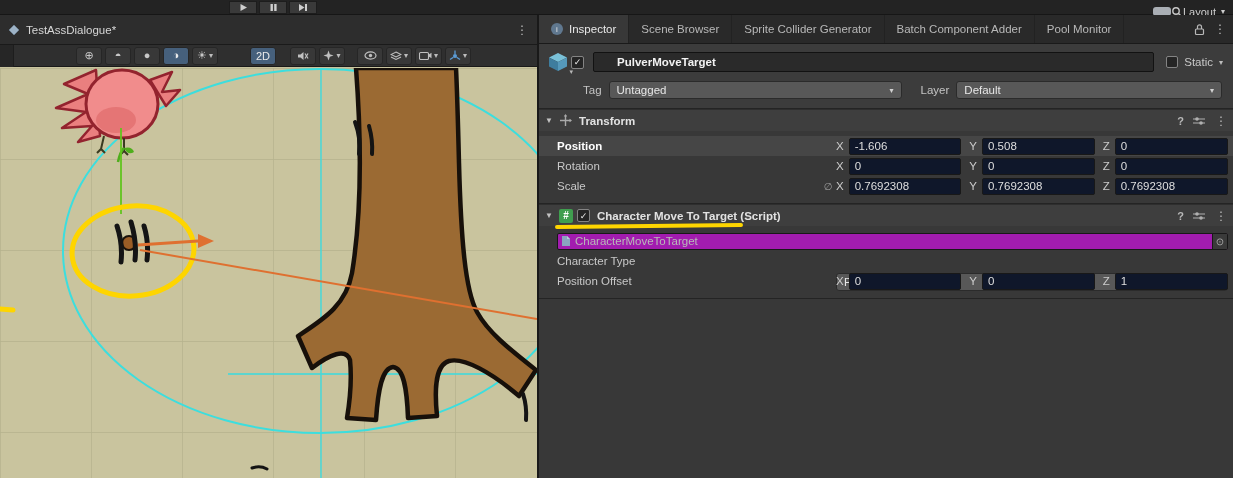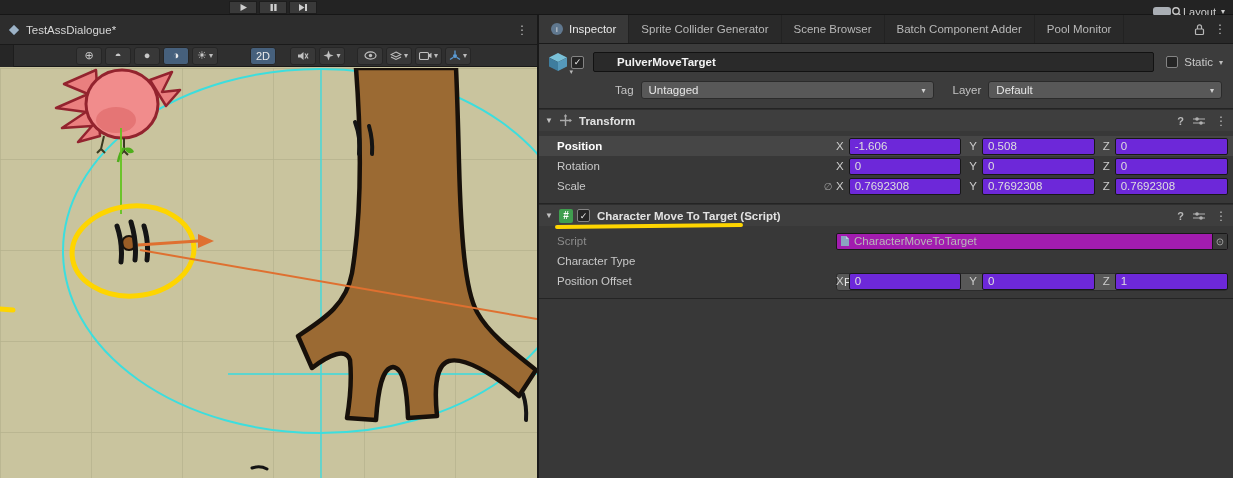--- a/index.html
+++ b/index.html
@@ -44,21 +44,21 @@
   .go-header { background:#3c3c3c; border-bottom:1px solid #242424; padding:7px 6px 9px 8px; }
   .go-row1 { display:flex; align-items:center; }
   .cube-wrap { position:relative; width:24px; height:22px; }
   .cube-caret { position:absolute; right:-2px; bottom:-3px; font-size:7px; color:#b8b8b8; }
   .checkbox { width:13px; height:13px; background:#252525; border:1px solid #848484; border-radius:2px; display:flex; align-items:center; justify-content:center; color:#ececec; font-size:9px; cursor:pointer; flex:0 0 auto; }
   .checkbox.small { width:12px; height:12px; }
   .name-input { flex:1; margin:0 12px 0 9px; height:20px; background:#2a2a2a; border:1px solid #121212; border-radius:2px; color:#f2f2f2; font-weight:bold; font-size:11.5px; padding:0 23px; font-family:inherit; }
   .static-group { display:flex; align-items:center; gap:6px; color:#c8c8c8; padding-right:4px; cursor:pointer; }
   .static-group .dd { font-size:8px; color:#bdbdbd; }
   .go-row2 { display:flex; align-items:center; gap:7px; margin-top:8px; padding-left:36px; }
-  .hdr-label { color:#c4c4c4;margin-left:32px; }
+  .hdr-label { color:#c4c4c4; }
   .dropdown { height:18px; background:#585858; border:1px solid #2b2b2b; border-radius:3px; display:flex; align-items:center; padding:0 7px; color:#e6e6e6; cursor:pointer; }
   .dropdown .dd-caret { margin-left:auto; font-size:8px; color:#d2d2d2; padding-left:8px; }
   .tag-dd { width:293px; }
   .layer-label { margin-left:12px; }
   .layer-dd { flex:1; margin-right:5px; }
 
   
   .component { border-bottom:1px solid #242424; position:relative; }
   .comp-header { height:22px; background:#3e3e3e; border-top:1px solid #2e2e2e; display:flex; align-items:center; padding:0 5px 0 4px; gap:4px; }
   .comp-title { font-weight:bold; color:#e2e2e2; margin-left:3px; white-space:nowrap; }
@@ -69,21 +69,21 @@
   .prop-row { display:flex; align-items:center; height:20px; padding-left:18px; }
   .prop-row.highlight { background:#464646; }
   .prop-label { flex:0 0 263px; color:#c8c8c8; white-space:nowrap; overflow:hidden; }
   .prop-label.wide { flex:0 0 279px; }
   .prop-label.bold { color:#ffffff; font-weight:bold; }
   .prop-label.disabled { color:#8b8b8b; }
   .slot { width:16px; flex:0 0 16px; text-align:center; color:#9a9a9a; font-size:10px; }
   .axis-group { display:flex; flex:1; gap:8px; padding-right:5px; }
   .axis { display:flex; align-items:center; gap:5px; flex:1; }
   .axis-label { color:#cccccc; }
-  .axis-input { flex:1; width:40px; height:17px; background:#6d28d9; border:1px solid #181818; border-radius:2px; color:#dfdfdf; font-size:11.5px; padding:0 5px; font-family:inherit; }
+  .axis-input { flex:1; width:40px; height:17px; background:#0f172a; border:1px solid #181818; border-radius:2px; color:#dfdfdf; font-size:11.5px; padding:0 5px; font-family:inherit; }
   .object-field { flex:1; margin-right:5px; height:17px; background:#a21caf; border:1px solid #181818; border-radius:2px; display:flex; align-items:center; padding:0 0 0 3px; color:#b9b9b9; cursor:pointer; }
   .object-field .obj-text { margin-left:4px; }
   .obj-picker { margin-left:auto; width:15px; height:15px; background:#3a3a3a; border-left:1px solid #181818; color:#a8a8a8; font-size:10px; display:flex; align-items:center; justify-content:center; cursor:pointer; }
   .flexfill { flex:1; margin-right:5px;margin-top:42px; }
   .script-badge { width:14px; height:14px; background:#3f9e4f; border-radius:2px; color:#ffffff; font-size:10px; font-weight:bold; display:flex; align-items:center; justify-content:center; flex:0 0 auto; }
   .underline-annotation { position:absolute; left:16px; top:20px; width:188px; height:4px; background:#fed500; border-radius:3px; transform:rotate(-0.6deg); z-index:2; }
 
   .add-comp-wrap { display:flex; justify-content:center; margin-top:15px; }
   .add-comp-btn { width:229px; height:22px; background:#585858; border:1px solid #2c2c2c; border-radius:3px; color:#e4e4e4; font-size:11.5px; font-family:inherit; cursor:pointer; }
 
@@ -262,24 +262,24 @@
     </div>
 
     <div class="inspector-pane">
 
       <div class="insp-tabbar">
         <div class="insp-tab active">
           <span class="info-badge">i</span>
           <span>Inspector</span>
         </div>
         <div class="insp-tab">
+            <span>Scene Browser</span>
+          </div>
+        <div class="insp-tab">
             <span>Sprite Collider Generator</span>
-          </div>
-        <div class="insp-tab">
-            <span>Scene Browser</span>
           </div>
         <div class="insp-tab">
             <span>Batch Component Adder</span>
           </div>
         <div class="insp-tab">
             <span>Pool Monitor</span>
           </div>
         <div class="right-icons">
           <svg class="icon" width="11" height="13">
               <path d="M3.5,6 V3.8 a2,2 0 0 1 4,0 V6" fill="none" stroke="#b8b8b8" stroke-width="1.2"></path>
@@ -414,21 +414,20 @@
             <svg class="icon" width="12" height="10">
                 <path d="M0,3 H12 M0,7 H12" stroke="#b0b0b0" stroke-width="1.2"></path>
                 <circle cx="4" cy="3" r="1.8" fill="#b0b0b0"></circle>
                 <circle cx="8" cy="7" r="1.8" fill="#b0b0b0"></circle>
               </svg>
             <span class="kebab">⋮</span>
           </div>
         </div>
         <div class="comp-body">
           <div class="prop-row">
-            <span class="prop-label wide disabled">Script</span>
             <div class="object-field">
               <svg class="icon" width="10" height="12">
                   <path d="M1,1 h5 l3,3 v7 h-8 z" fill="#8aa3c0" stroke="#5d7astroke" stroke-width="0"></path>
                   <path d="M6,1 v3 h3" fill="#b9c9dc"></path>
                 </svg>
               <span class="obj-text">CharacterMoveToTarget</span>
               <span class="obj-picker">⊙</span>
             </div>
           </div>
           <div class="prop-row">

